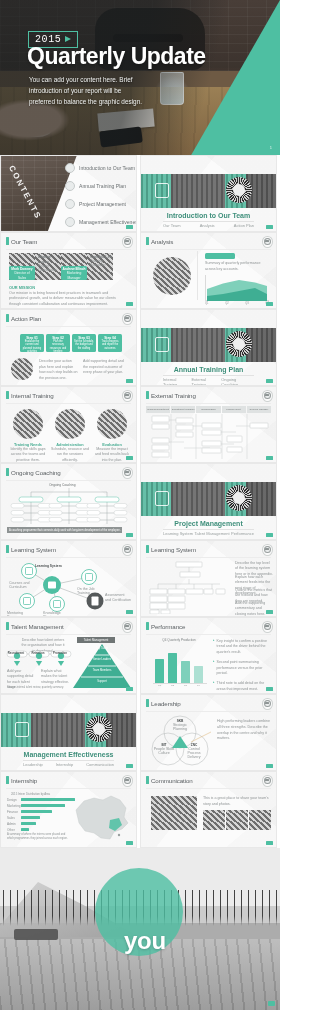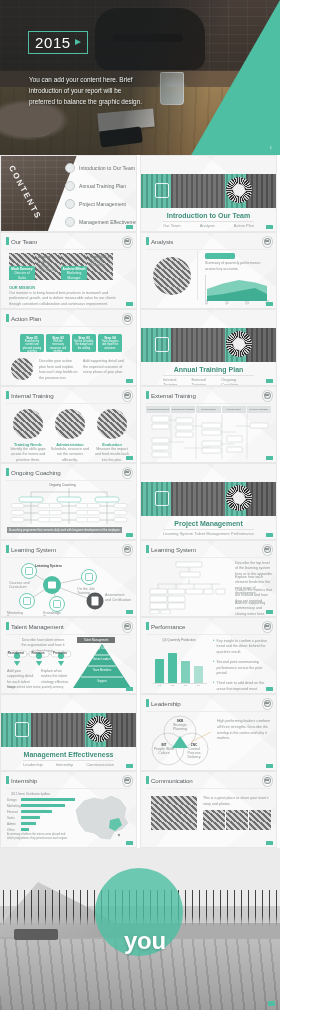--- a/index.html
+++ b/index.html
@@ -64,21 +64,21 @@
   .phone { position:absolute; left:100px; bottom:10px; width:42px; height:16px; background:#171717; border-radius:3px; transform:rotate(-7deg); }
   .glassw { position:absolute; left:160px; top:72px; width:24px; height:33px; background:linear-gradient(180deg,rgba(233,243,245,.55),rgba(205,222,226,.82)); border:0.8px solid rgba(255,255,255,.55); border-radius:2px 2px 4px 4px;}
   .notebook{ position:absolute; left:98px; bottom:26px; width:56px; height:18px; background:#efeae2; transform:rotate(-5deg); box-shadow:0 1px 2px rgba(0,0,0,.3);}
   .hands { position:absolute; left:0; bottom:14px; width:70px; height:42px; background:radial-gradient(ellipse at 40% 50%, #d9b79c 0 55%, rgba(217,183,156,0) 70%); filter:blur(.6px);}
   .dark-veil { position:absolute; inset:0; background:linear-gradient(105deg, rgba(25,30,32,.62) 0 48%, rgba(25,30,32,0) 72%); }
   .teal-wedge { position:absolute; right:0; top:0; width:120px; height:100%;
     background:#4ebfa2; clip-path:polygon(100% 0,100% 100%,26% 100%,100% 0); }
 
   .year-box { position:absolute; left:28px; top:31px; display:flex; align-items:center; gap:4px;
               border:1.1px solid #4ebfa2; padding:1.5px 6px 2px 6px; }
-  .year-box .yr { color:#fff; font-size:15px; letter-spacing:.6px; }
+  .year-box .yr { color:#fff; font-size:10px; letter-spacing:.6px;font-family:Liberation Mono, monospace; }
   .year-box .arrow { width:0; height:0; border-left:6px solid #4ebfa2; border-top:3px solid transparent; border-bottom:3px solid transparent; }
   .main-title { position:absolute; left:27px; top:44px; color:#fff; font-size:23px; font-weight:700; letter-spacing:-0.5px; line-height:1.1; text-shadow:0 1px 3px rgba(0,0,0,.35); }
   .sub-lines { position:absolute; left:29px; top:74px; width:140px; color:#f0f2f1; font-size:6.4px; line-height:1.75; text-shadow:0 1px 2px rgba(0,0,0,.5); }
   .title-pg { position:absolute; right:8px; bottom:5px; color:#fff; font-size:4px; opacity:.8; }
 
   
   .row { display:flex; gap:3px; padding:0; }
   .cell { width:137px; }
   .s-h { height:77px; }
 
@@ -178,20 +178,21 @@
       <div class="glassw"></div>
       <div class="hands"></div>
     </div>
     <div class="dark-veil"></div>
     <div class="teal-wedge"></div>
 
     <div class="year-box">
       <span class="yr">2015</span>
       <span class="arrow"></span>
     </div>
+    <div class="main-title">Quarterly Update</div>
     <div class="sub-lines">
       <div>You can add your content here. Brief</div>
       <div>introduction of your report will be</div>
       <div>preferred to balance the graphic design.</div>
     </div>
     <div class="title-pg">1</div>
   </div>
 
   <div class="row">
     <div class="cell slide s-h">

